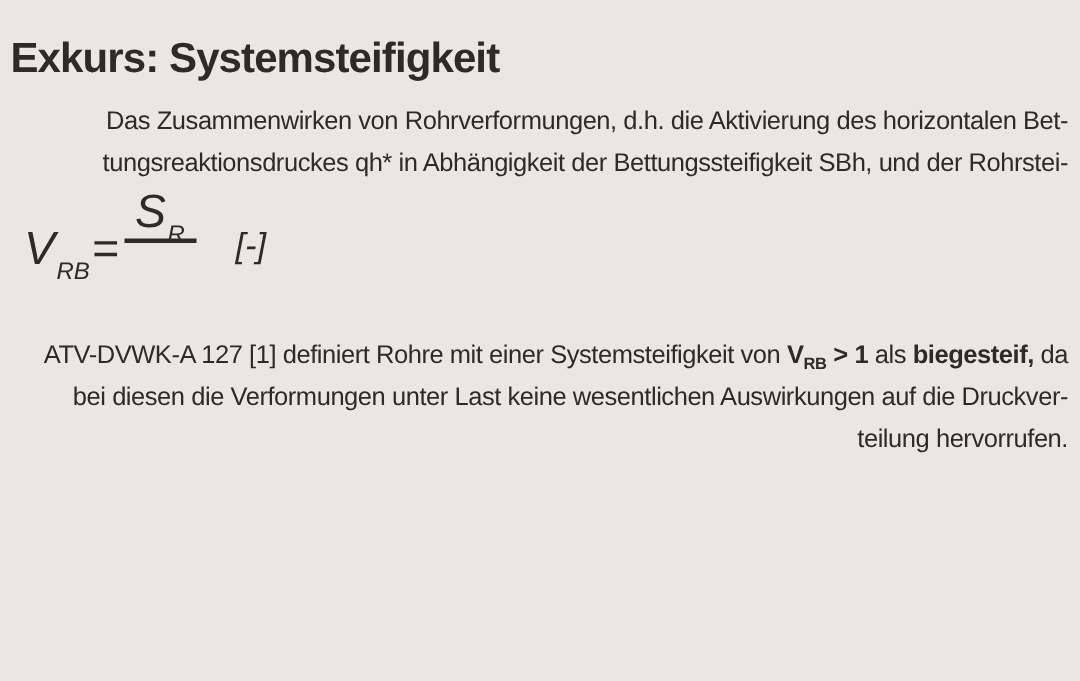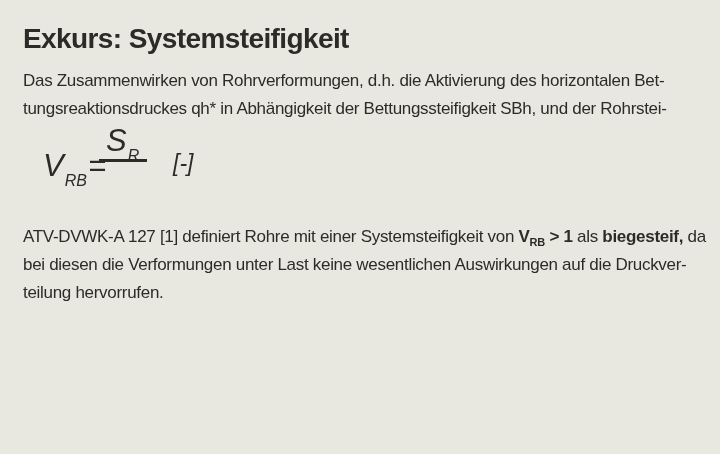--- a/index.html
+++ b/index.html
@@ -5,42 +5,42 @@
   :root { --bg:#e9e8e0; --ink:#2c2b28; }
   * { box-sizing: border-box; }
   html, body { margin:0; padding:0; }
   body {
     width:720px; height:454px;
     background:var(--bg);
     overflow:hidden;
     font-family:"Liberation Sans", sans-serif;
     color:var(--ink);
   }
-  .box { padding:22px 8px 0 23px; }
+  .box { padding:22px 8px 0 7px; }
   .title {
     font-size:28px; font-weight:bold;
     letter-spacing:-0.6px; line-height:34px;
     margin:0 0 11px 0;
   }
   .para { font-size:17px; line-height:28px; letter-spacing:-0.3px; }
-  .line { white-space:nowrap; height:28px; }
+  .line { white-space:nowrap; height:28px;text-align:right; }
   .line span.b { font-weight:bold; }
   .line span.sub {
     font-size:11px; position:relative; top:4px;
     letter-spacing:-0.2px;
   }
   .p3 { margin-top:18px; }
 
   
   .formula {
     position:relative; height:100px;
     font-style:italic; letter-spacing:0;
   }
   .f-lhs {
-    position:absolute; left:20px; top:27px;
+    position:absolute; left:9px; top:27px;
     font-size:31px; line-height:1;text-align:right;
   }
   .fsub {
     font-size:16px; position:relative; top:10px;
     margin-left:1px; margin-right:1px;
   }
   .frac {
     position:absolute; left:76px; top:2px;
     display:inline-block; text-align:center;
   }

